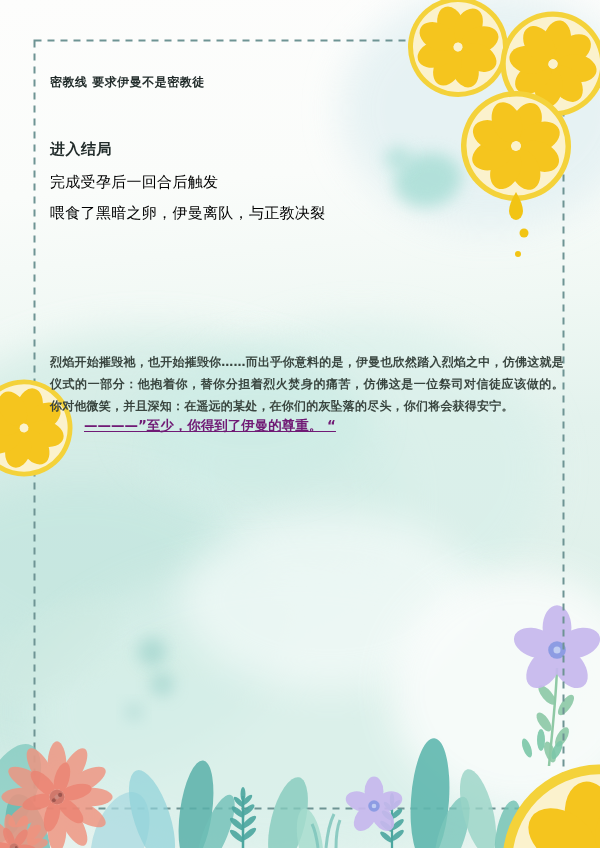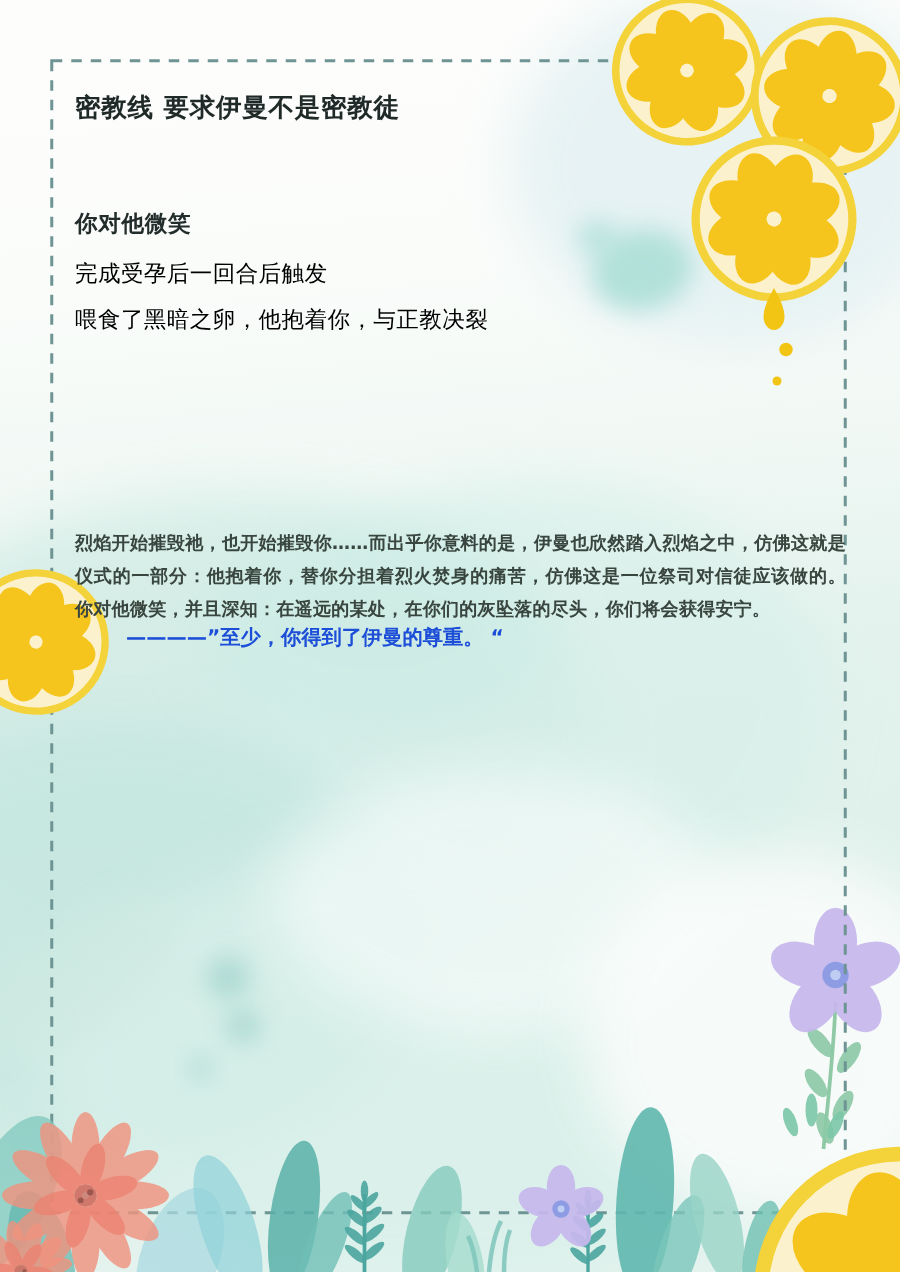--- a/index.html
+++ b/index.html
@@ -4,42 +4,42 @@
 <style>
   html,body{margin:0;padding:0;}
   body{
     width:600px;height:848px;position:relative;overflow:hidden;
     font-family:"DejaVu Sans","Liberation Sans",sans-serif;
     background:linear-gradient(175deg,#fdfdfc 0%,#fafcfa 22%,#f0f8f4 38%,#e3f2ed 52%,#dff0ea 72%,#e6f3ef 100%);
   }
   .decor-svg{position:absolute;left:0;top:0;width:600px;height:848px;z-index:1;}
   .text-layer{position:absolute;left:0;top:0;width:600px;height:848px;z-index:2;}
   .doc-title{
-    position:absolute;left:50px;top:60px;width:500px;
-    font-size:17px;font-weight:bold;color:#1f2928;letter-spacing:.5px;
+    position:absolute;left:50px;top:74px;width:500px;
+    font-size:12px;font-weight:bold;color:#1f2928;letter-spacing:.5px;
   }
   .section-heading{
     position:absolute;left:50px;top:140px;width:500px;
     font-size:15px;font-weight:bold;color:#222c2b;letter-spacing:.5px;
   }
   .trigger-list{
     position:absolute;left:50px;top:167px;width:505px;
     font-size:15px;color:#000000;letter-spacing:.3px;
   }
   .trigger-line{line-height:31px;height:31px;white-space:nowrap;}
   .trigger-line.indent{padding-left:18px;}
   .story{
     position:absolute;left:50px;top:351px;width:514px;
     font-size:12px;line-height:22px;color:#39453f;font-weight:600;
     text-align:justify;letter-spacing:.2px;
   }
   .story-closing{
     position:absolute;left:50px;top:414px;width:514px;
-    font-size:13.5px;line-height:22px;color:#1d4ed8;font-weight:600;
-    text-indent:34px;white-space:nowrap;
+    font-size:13.5px;line-height:22px;color:#701a75;font-weight:600;
+    text-indent:34px;white-space:nowrap;text-decoration:underline;
   }
 </style>
 </head>
 <body>
 
 <svg class="decor-svg" viewBox="0 0 600 848" xmlns="http://www.w3.org/2000/svg">
   <defs>
     <filter id="blur18" x="-60%" y="-60%" width="220%" height="220%">
         <feGaussianBlur stdDeviation="18"></feGaussianBlur>
       </filter>
@@ -188,22 +188,22 @@
   <g>
     <use href="#flower12" transform="translate(57,797) scale(1.05)"></use>
     <use href="#flower12" transform="translate(14,848) scale(0.65) rotate(20)"></use>
   </g>
 
   <use href="#lemon" transform="translate(600,862) rotate(-12) scale(1.95)"></use>
 </svg>
 
 <div class="text-layer">
   <div class="doc-title">密教线 要求伊曼不是密教徒</div>
-  <div class="section-heading">你对他微笑</div>
+  <div class="section-heading">进入结局</div>
 
   <div class="trigger-list">
     <div class="trigger-line">完成受孕后一回合后触发</div>
-    <div class="trigger-line">喂食了黑暗之卵，他抱着你，与正教决裂</div>
+    <div class="trigger-line">喂食了黑暗之卵，伊曼离队，与正教决裂</div>
   </div>
 
   <div class="story">烈焰开始摧毁祂，也开始摧毁你……而出乎你意料的是，伊曼也欣然踏入烈焰之中，仿佛这就是仪式的一部分：他抱着你，替你分担着烈火焚身的痛苦，仿佛这是一位祭司对信徒应该做的。 你对他微笑，并且深知：在遥远的某处，在你们的灰坠落的尽头，你们将会获得安宁。</div>
   <div class="story-closing">————”至少，你得到了伊曼的尊重。 “</div>
 </div>
 
 </body></html>

